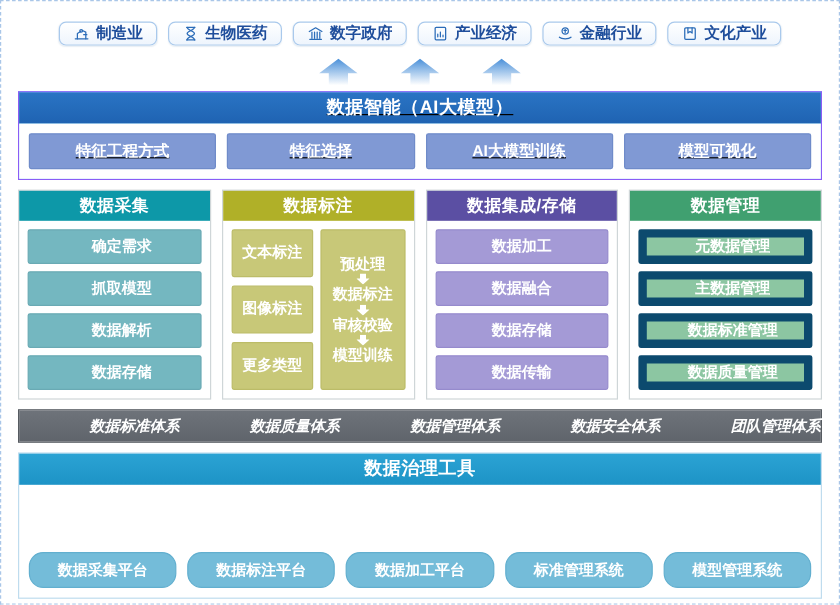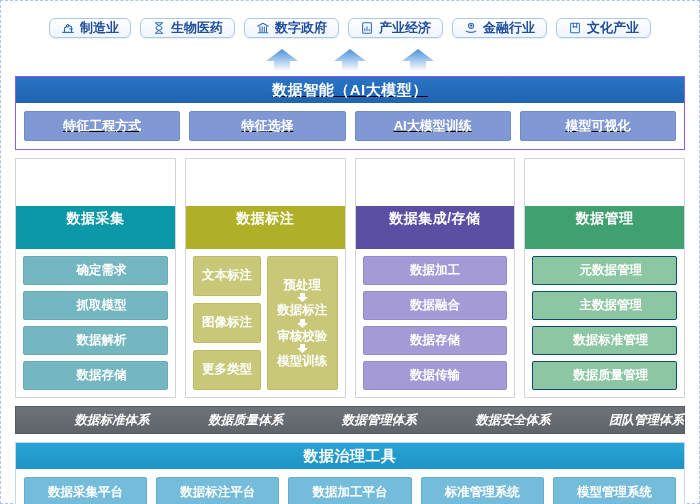--- a/index.html
+++ b/index.html
@@ -70,22 +70,22 @@
   .cols{
     display:flex;gap:9px;margin:8px 14px 0 14px;
   }
   .col{
     flex:1;box-sizing:border-box;
     border:1px solid #cfd6d8;
     background:#ffffff;
     display:flex;flex-direction:column;
   }
   .col-head{
-    height:43px;line-height:25px;text-align:center;
-    color:#ffffff;font-size:14px;font-weight:bold;letter-spacing:.5px;margin-top:47px;
+    height:25px;line-height:25px;text-align:center;
+    color:#ffffff;font-size:14px;font-weight:bold;letter-spacing:.5px;
   }
   .col-body{
     padding:7px;display:flex;gap:6px;flex:1;
   }
   .cell{
     color:#ffffff;font-size:12.5px;font-weight:bold;
     display:flex;align-items:center;justify-content:center;
     border-radius:2px;text-align:center;line-height:1.1;
   }
 
@@ -114,21 +114,21 @@
   }
 
   
   .c-purple .col-head{background:#5b4fa3;}
   .col3-stack{display:flex;flex-direction:column;gap:6px;width:100%;}
   .c-purple .cell{background:#a49ad6;border:1px solid #968bcd;flex:1;}
 
   
   .c-green .col-head{background:#40a070;}
   .col4-stack{display:flex;flex-direction:column;gap:6px;width:100%;}
-  .c-green .cell{background:#8cc6a2;border:1px solid #0c4a6e;flex:1;padding-left:12px;}
+  .c-green .cell{background:#8cc6a2;border:7px solid #0c4a6e;flex:1;padding-left:12px;}
 
   
   .gray-band{
     margin:8px 14px 0 14px;height:26px;
     background:linear-gradient(180deg,#6e737a 0%,#5f646b 100%);
     display:flex;align-items:center;justify-content:space-around;
     border:1px solid #565b61;
   }
   .gray-band .gitem{
     color:#ffffff;font-size:12.5px;font-weight:bold;
@@ -141,22 +141,22 @@
     border:1px solid #bfdcee;background:#ffffff;box-sizing:border-box;
   }
   .tools-head{
     height:26px;line-height:26px;text-align:center;
     background:linear-gradient(180deg,#2ba3d4 0%,#1d93c6 100%);
     color:#ffffff;font-size:15px;font-weight:bold;letter-spacing:.5px;
   }
   .tools-body{display:flex;gap:9px;padding:8px;}
   .tool-cell{
     flex:1;height:28px;line-height:28px;text-align:center;
-    background:#74bcd9;border:1px solid #62afcf;border-radius:2px;
-    color:#ffffff;font-size:12.5px;font-weight:bold;
+    background:#74bcd9;border:1px solid #62afcf;border-radius:12px;
+    color:#ffffff;font-size:12.5px;font-weight:bold;margin-top:48px;
   }
 </style>
 </head>
 <body>
 
 <div id="page">
 
   <div class="chip-row">
 
     <div class="chip">

